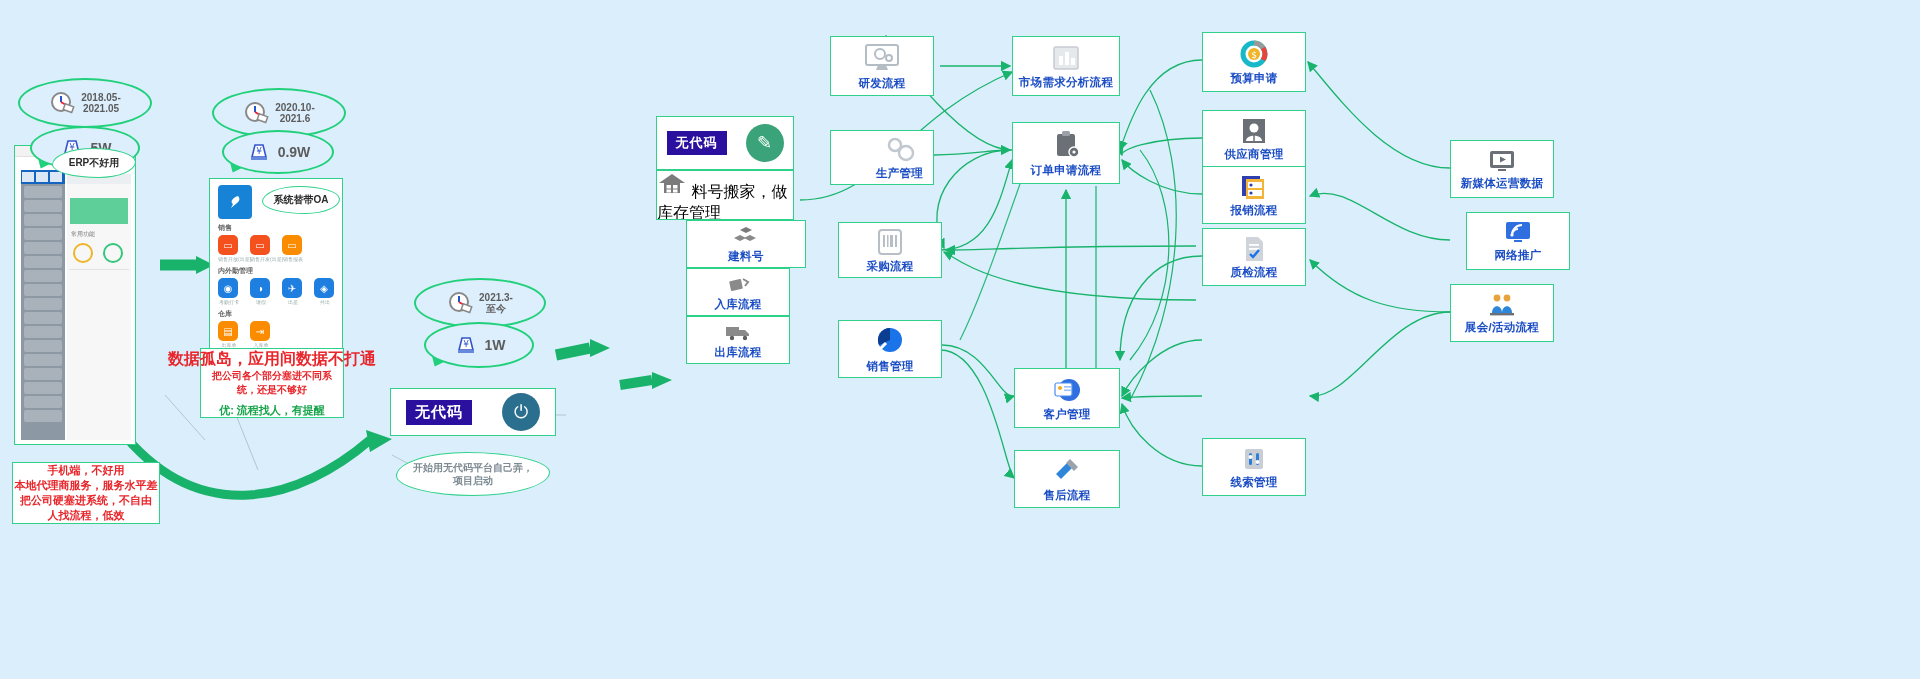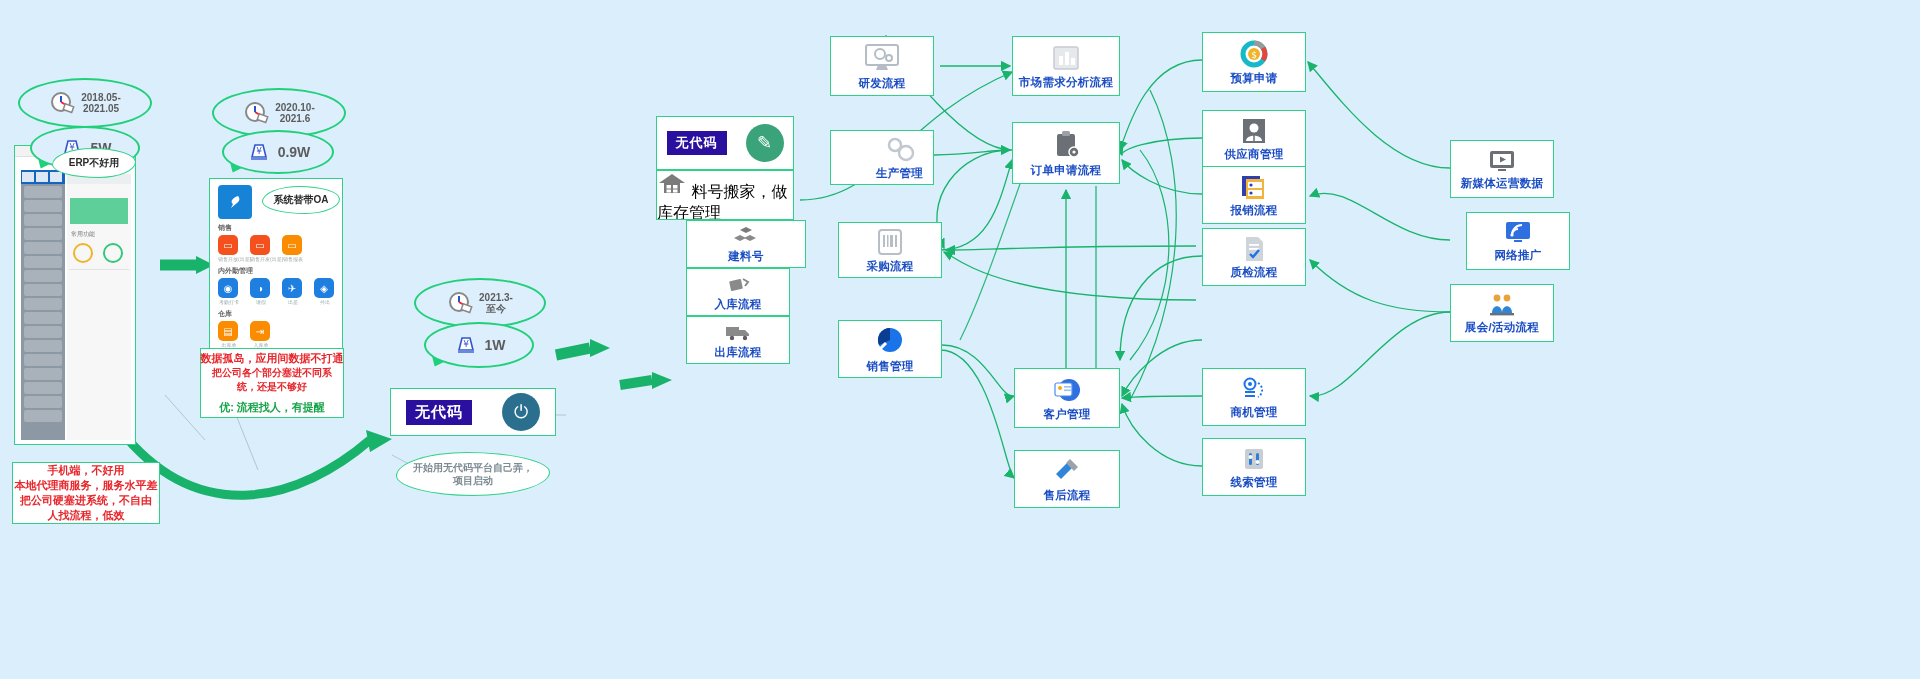--- a/index.html
+++ b/index.html
@@ -300,21 +300,21 @@
         <div class="sc2-sq" style="background:#fb8c00">⇥</div>
         <div class="sc2-cap">入库单</div>
         </div>
     </div>
   </div>
   <div class="cloud" style="left:262px;top:186px;width:78px;height:28px;">
     <span>系统替带OA</span>
   </div>
 
   <div class="redbox" style="left:200px;top:348px;width:144px;height:70px;">
-    <span class="line" style="font-size:11px">数据孤岛，应用间数据不打通</span>
+    <span class="line" style="font-size:16px">数据孤岛，应用间数据不打通</span>
     <span class="line" style="font-size:10px">把公司各个部分塞进不同系</span>
     <span class="line" style="font-size:10px">统，还是不够好</span>
     <span class="line green" style="margin-top:7px">优: 流程找人，有提醒</span>
   </div>
 
   <div class="bubble" style="left:414px;top:278px;width:128px;height:46px;">
     <svg width="26" height="26" viewBox="0 0 26 26">
       <circle cx="12" cy="12" r="9" fill="#fff" stroke="#888" stroke-width="2"></circle>
       <path d="M12 12 L12 6" stroke="#2255cc" stroke-width="2"></path>
       <path d="M12 12 L17 15" stroke="#e23" stroke-width="2"></path>
@@ -503,30 +503,20 @@
     <svg class="ico" width="28" height="28" viewBox="0 0 28 28">
       <path d="M6 2 L18 2 L23 7 L23 26 L6 26 Z" fill="#ced4da"></path>
       <rect x="9" y="9" width="10" height="1.8" fill="#fff"></rect>
       <rect x="9" y="13" width="10" height="1.8" fill="#fff"></rect>
       <path d="M10 19 L13 22 L19 15" stroke="#1a73e8" stroke-width="2.4" fill="none"></path>
     </svg>
     <span class="lbl">质检流程</span>
   </div>
 
 
-  <div class="node" style="left:1202px;top:368px;width:104px;height:58px;">
-    <svg class="ico" width="30" height="28" viewBox="0 0 30 28">
-      <circle cx="11" cy="9" r="5.5" fill="none" stroke="#1a73e8" stroke-width="2"></circle>
-      <circle cx="11" cy="9" r="2" fill="#1a73e8"></circle>
-      <rect x="6" y="16" width="10" height="2" fill="#1a73e8"></rect>
-      <rect x="6" y="20" width="10" height="2" fill="#1a73e8"></rect>
-      <path d="M19 8 A8 8 0 0 1 19 22" fill="none" stroke="#1a73e8" stroke-width="1.8" stroke-dasharray="2 2"></path>
-    </svg>
-    <span class="lbl">商机管理</span>
-  </div>
 
   <div class="node" style="left:1202px;top:438px;width:104px;height:58px;">
     <svg class="ico" width="28" height="28" viewBox="0 0 28 28">
       <rect x="5" y="4" width="18" height="20" rx="2" fill="#c9ced4"></rect>
       <rect x="9" y="8" width="3" height="12" rx="1.5" fill="#2b7fd6"></rect>
       <rect x="16" y="8" width="3" height="12" rx="1.5" fill="#2b7fd6"></rect>
       <circle cx="10.5" cy="12" r="2" fill="#fff"></circle>
         <circle cx="17.5" cy="17" r="2" fill="#fff"></circle>
     </svg>
     <span class="lbl">线索管理</span>

